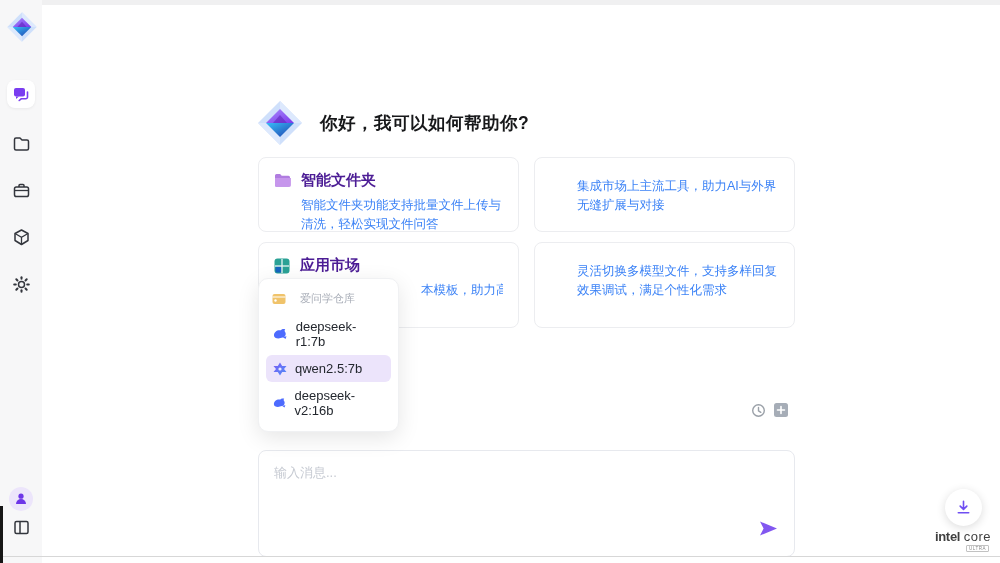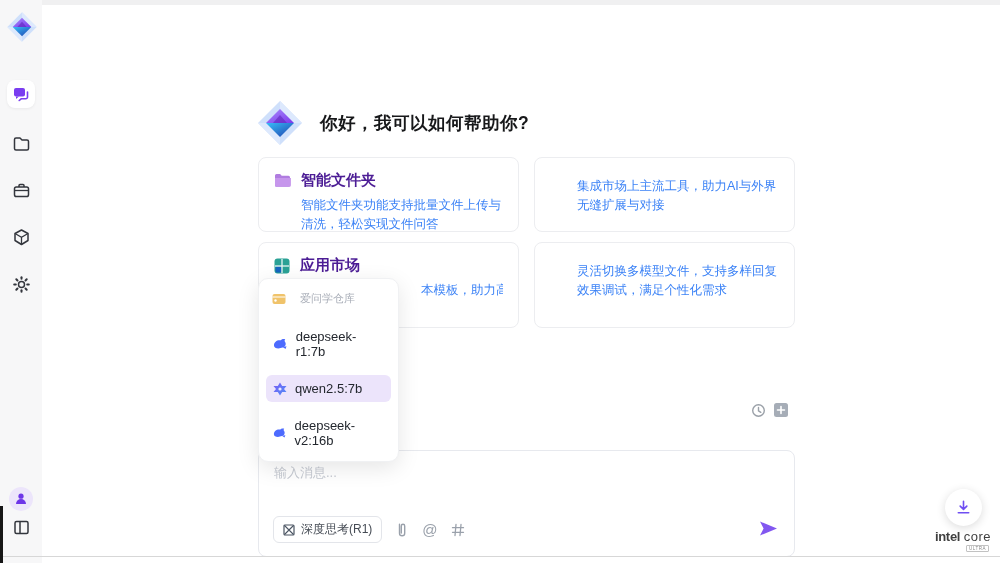--- a/index.html
+++ b/index.html
@@ -49,21 +49,21 @@
 
   
   .dropdown{
     position:absolute;left:258px;top:278px;width:141px;box-sizing:border-box;
     background:#fff;border:1px solid #f0f1f3;border-radius:10px;
     box-shadow:0 6px 22px rgba(0,0,0,0.10);padding:7px;z-index:20;
   }
   .dd-header{display:flex;align-items:center;gap:14px;padding:5px 6px 7px 6px;
     font-size:11px;color:#a9aeb8;cursor:default;}
   .dd-item{display:flex;align-items:center;gap:8px;padding:6px 7px;border-radius:6px;
-    font-size:13px;color:#23272e;cursor:pointer;margin-top:10px;}
+    font-size:13px;color:#23272e;cursor:pointer;margin-top:0;}
   .dd-item.selected{background:#ece4fb;}
 
   
   .model-pill{
     position:absolute;left:258px;top:400px;height:28px;box-sizing:border-box;
     display:inline-flex;align-items:center;gap:8px;padding:0 11px;
     background:#f1f2f4;border-radius:6px;cursor:pointer;
   }
   .model-pill .label{font-size:13px;color:#3c4250;}
   .icon-clock{position:absolute;left:751px;top:403px;cursor:pointer;}
@@ -298,50 +298,20 @@
 <div class="icon-newchat">
   <svg width="16" height="16" viewBox="0 0 16 16">
     <rect x="1" y="1" width="14" height="14" rx="2.5" fill="#a6adb7"></rect>
     <path d="M8 4.5 V11.5 M4.5 8 H11.5" stroke="#ffffff" stroke-width="1.6" stroke-linecap="round"></path>
   </svg>
 </div>
 
 <div class="input-box">
   <div class="placeholder">输入消息...</div>
 
-  <div class="toolbar">
-    <div class="think-pill">
-      <svg width="12" height="12" viewBox="0 0 12 12">
-        <rect x="1" y="1" width="10" height="10" rx="1" fill="none" stroke="#4b5563" stroke-width="1.2"></rect>
-        <path d="M1.5 1.5 L10.5 10.5 M10.5 1.5 L1.5 10.5" stroke="#4b5563" stroke-width="1.1"></path>
-      </svg>
-      <span>深度思考(R1)</span>
-    </div>
-
-    <div class="tb-icon">
-      <svg width="14" height="16" viewBox="0 0 14 16">
-        <path d="M7 2.2 v9 a2.6 2.6 0 0 0 5.2 0 V4 a1.7 1.7 0 0 0 -3.4 0 v7" fill="none" stroke="#9aa1ab" stroke-width="1.4" stroke-linecap="round" transform="translate(-2.5,0)"></path>
-      </svg>
-    </div>
-
-    <div class="tb-icon">
-      <span class="at-glyph">@</span>
-    </div>
-
-    <div class="tb-icon">
-      <svg width="14" height="14" viewBox="0 0 14 14">
-        <g stroke="#9aa1ab" stroke-width="1.3" stroke-linecap="round">
-          <line x1="5" y1="1.5" x2="4" y2="12.5"></line>
-            <line x1="10" y1="1.5" x2="9" y2="12.5"></line>
-          <line x1="1.5" y1="4.7" x2="12.5" y2="4.7"></line>
-            <line x1="1.5" y1="9.3" x2="12.5" y2="9.3"></line>
-        </g>
-      </svg>
-    </div>
-  </div>
 
   <div class="send-btn">
     <svg width="19" height="17" viewBox="0 0 19 17">
       <path d="M1 1.5 L18 8.5 L1 15.5 L4.6 8.5 Z" fill="#8257f0"></path>
     </svg>
   </div>
 </div>
 
 <div class="fab">
   <svg width="17" height="17" viewBox="0 0 18 18">

